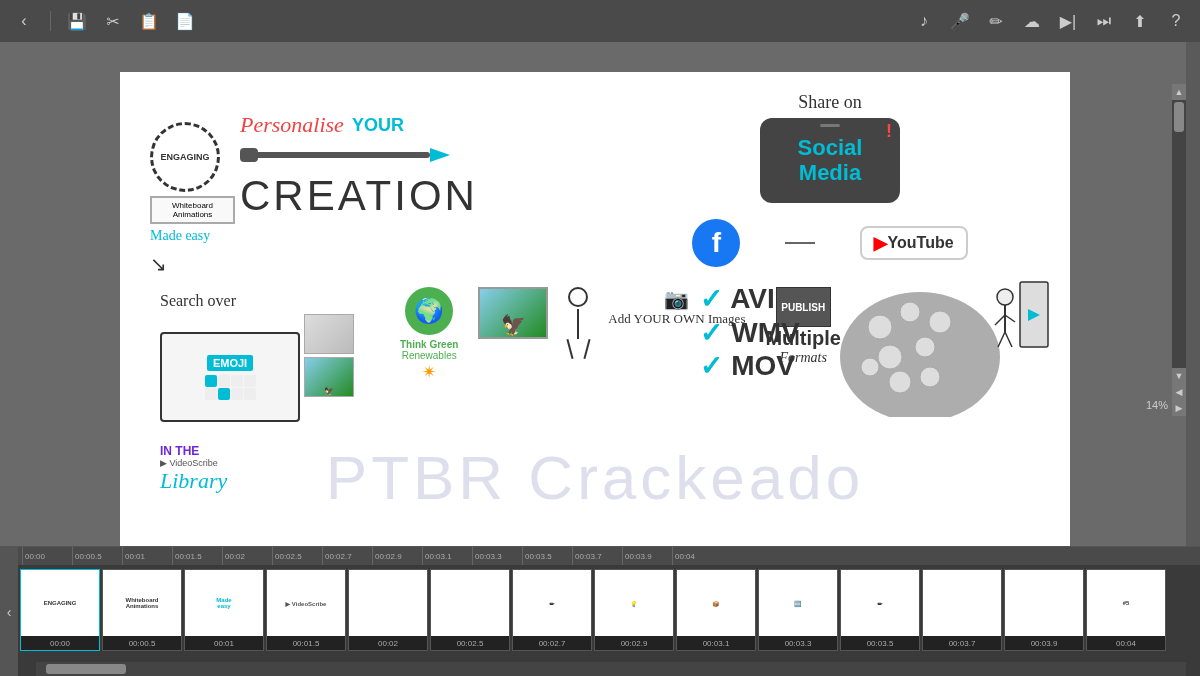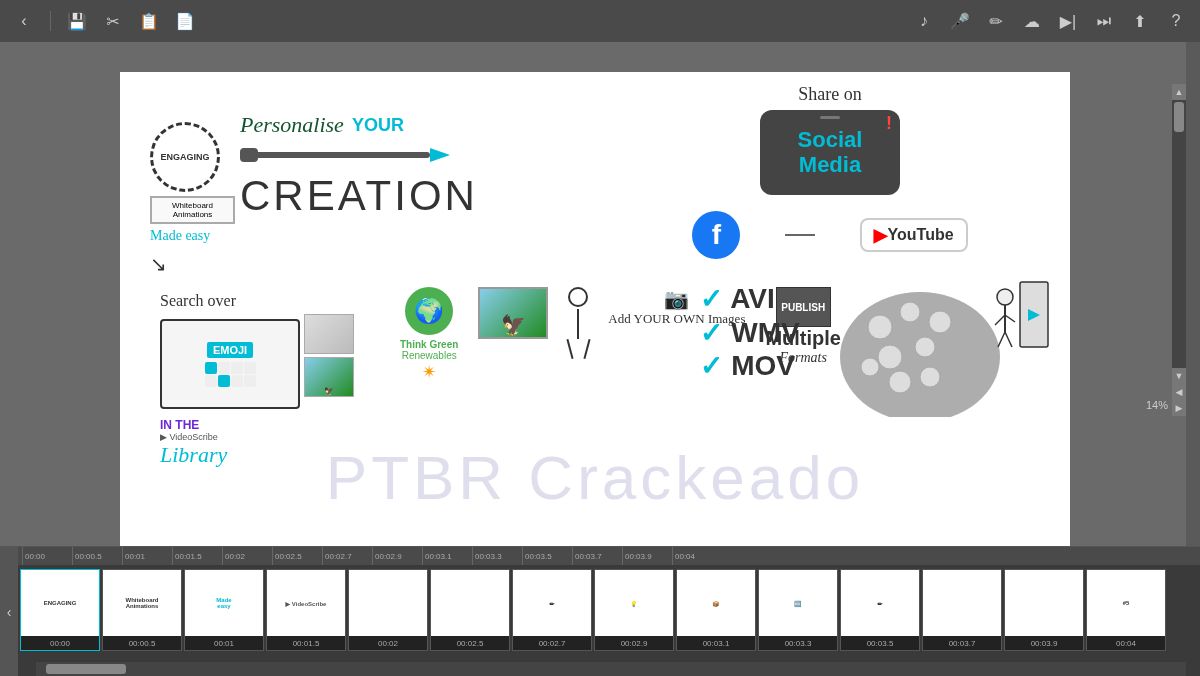--- a/index.html
+++ b/index.html
@@ -61,41 +61,41 @@
 
     
     .personalise-section {
       position: absolute;
       left: 120px; top: 40px;
       width: 380px;
     }
     .personalise-text {
       font-family: 'Comic Sans MS', cursive;
       font-size: 22px;
-      color: #14532d;
+      color: #ef4444;
       font-style: italic;
     }
     .your-text {
       font-family: Arial, sans-serif;
       font-size: 18px;
       color: #00bcd4;
       font-weight: bold;
     }
     .creation-text {
       font-family: Impact, sans-serif;
       font-size: 42px;
       color: #333;
       letter-spacing: 3px;
       text-transform: uppercase;
     }
 
     
     .share-section {
       position: absolute;
-      right: 80px; top: 12px;
+      right: 80px; top: 20px;
       width: 320px;
       text-align: center;
     }
     .share-on-text {
       font-family: 'Comic Sans MS', cursive;
       font-size: 18px;
       color: #333;
     }
     .phone-container {
       position: relative;
@@ -157,21 +157,21 @@
       font-size: 16px;
       color: #333;
     }
     .emoji-box {
       width: 140px; height: 90px;
       border: 2px solid #333;
       border-radius: 4px;
       background: #f5f5f5;
       display: flex; align-items: center; justify-content: center;
       flex-direction: column;
-      margin: 5px 0;
+      margin: 18px 0;
     }
     .emoji-label {
       background: #00bcd4;
       color: white;
       font-size: 11px;
       font-weight: bold;
       padding: 2px 6px;
       border-radius: 2px;
     }
     .in-the-text {

